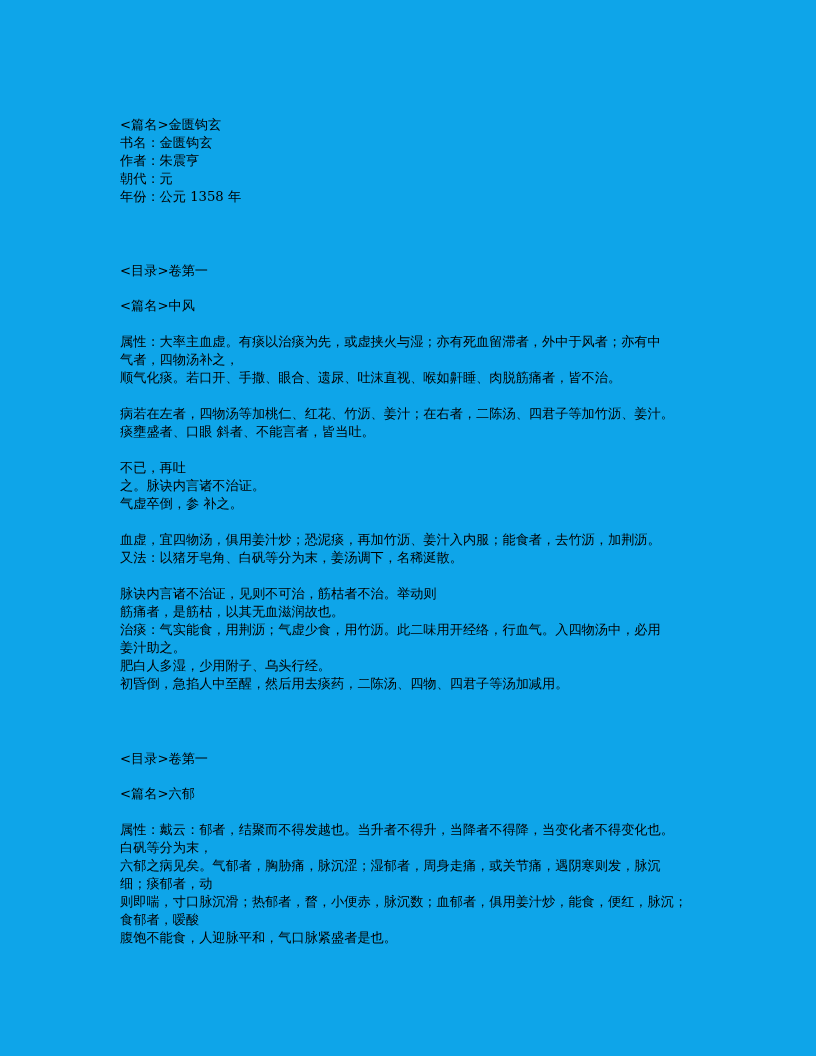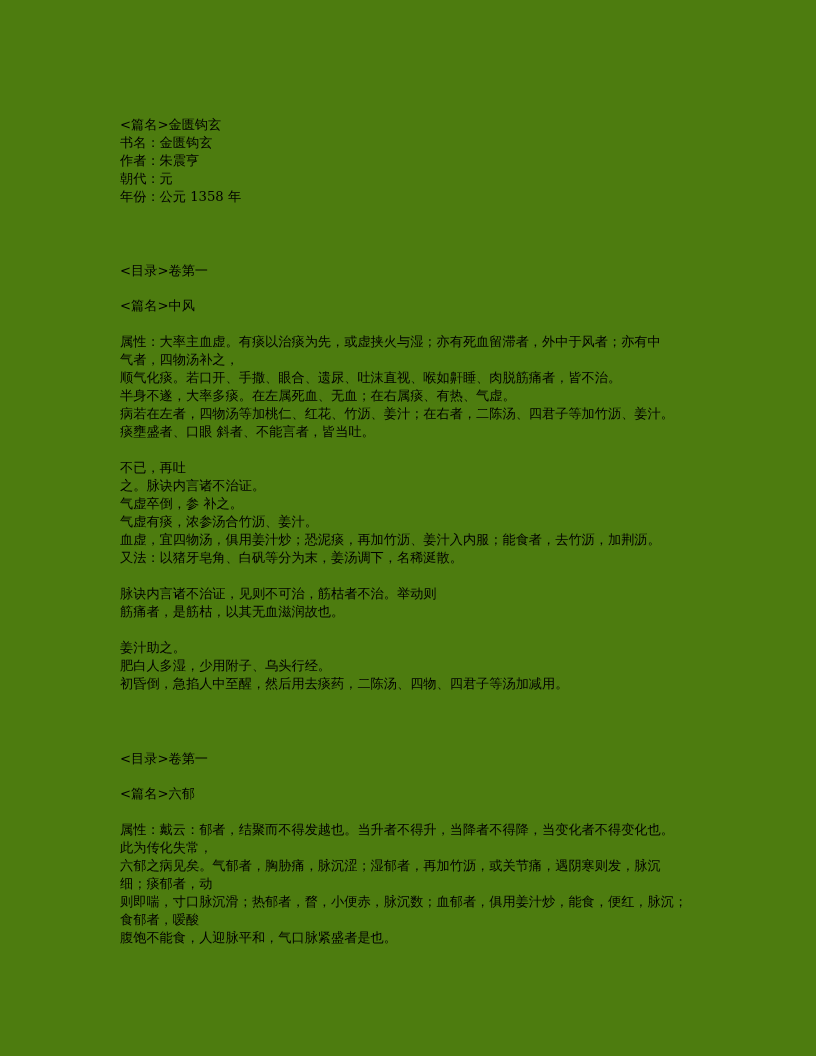--- a/index.html
+++ b/index.html
@@ -1,19 +1,19 @@
 <!DOCTYPE html>
 <html><head>
 <meta charset="utf-8">
 <style>
   html, body { margin: 0; padding: 0; background: #ffffff; }
   body { width: 816px; height: 1056px; position: relative; overflow: hidden; }
   .page {
     position: absolute; left: 0; top: 0; width: 816px; height: 1056px;
-    background: #4d7c0f; color: #000000;
+    background: #0ea5e9; color: #000000;
     font-family: "DejaVu Serif", "Liberation Serif", serif;
     font-size: 13.2px;
   }
   .line {
     position: absolute; left: 120px; white-space: nowrap;
     line-height: 18px; height: 18px;
   }
 </style>
 </head>
 <body>
@@ -25,38 +25,37 @@
   <div class="line" style="top:152px">作者：朱震亨</div>
   <div class="line" style="top:170px">朝代：元</div>
   <div class="line" style="top:188px">年份：公元 1358 年</div>
 
   <div class="line" style="top:262px">&lt;目录&gt;卷第一</div>
   <div class="line" style="top:297px">&lt;篇名&gt;中风</div>
 
   <div class="line" style="top:333px">属性：大率主血虚。有痰以治痰为先，或虚挟火与湿；亦有死血留滞者，外中于风者；亦有中</div>
   <div class="line" style="top:351px">气者，四物汤补之，</div>
   <div class="line" style="top:369px">顺气化痰。若口开、手撒、眼合、遗尿、吐沫直视、喉如鼾睡、肉脱筋痛者，皆不治。</div>
-  <div class="line" style="top:387px">半身不遂，大率多痰。在左属死血、无血；在右属痰、有热、气虚。</div>
   <div class="line" style="top:405px">病若在左者，四物汤等加桃仁、红花、竹沥、姜汁；在右者，二陈汤、四君子等加竹沥、姜汁。</div>
   <div class="line" style="top:423px">痰壅盛者、口眼  斜者、不能言者，皆当吐。</div>
   <div class="line" style="top:459px">不已，再吐</div>
   <div class="line" style="top:477px">之。脉诀内言诸不治证。</div>
   <div class="line" style="top:495px">气虚卒倒，参  补之。</div>
-  <div class="line" style="top:513px">气虚有痰，浓参汤合竹沥、姜汁。</div>
   <div class="line" style="top:531px">血虚，宜四物汤，俱用姜汁炒；恐泥痰，再加竹沥、姜汁入内服；能食者，去竹沥，加荆沥。</div>
   <div class="line" style="top:549px">又法：以猪牙皂角、白矾等分为末，姜汤调下，名稀涎散。</div>
   <div class="line" style="top:603px">筋痛者，是筋枯，以其无血滋润故也。</div>
   <div class="line" style="top:585px">脉诀内言诸不治证，见则不可治，筋枯者不治。举动则</div>
+  <div class="line" style="top:621px">治痰：气实能食，用荆沥；气虚少食，用竹沥。此二味用开经络，行血气。入四物汤中，必用</div>
   <div class="line" style="top:639px">姜汁助之。</div>
   <div class="line" style="top:657px">肥白人多湿，少用附子、乌头行经。</div>
   <div class="line" style="top:675px">初昏倒，急掐人中至醒，然后用去痰药，二陈汤、四物、四君子等汤加减用。</div>
 
   <div class="line" style="top:750px">&lt;目录&gt;卷第一</div>
   <div class="line" style="top:785px">&lt;篇名&gt;六郁</div>
 
   <div class="line" style="top:821px">属性：戴云：郁者，结聚而不得发越也。当升者不得升，当降者不得降，当变化者不得变化也。</div>
-  <div class="line" style="top:839px">此为传化失常，</div>
-  <div class="line" style="top:857px">六郁之病见矣。气郁者，胸胁痛，脉沉涩；湿郁者，再加竹沥，或关节痛，遇阴寒则发，脉沉</div>
+  <div class="line" style="top:839px">白矾等分为末，</div>
+  <div class="line" style="top:857px">六郁之病见矣。气郁者，胸胁痛，脉沉涩；湿郁者，周身走痛，或关节痛，遇阴寒则发，脉沉</div>
   <div class="line" style="top:875px">细；痰郁者，动</div>
   <div class="line" style="top:893px">则即喘，寸口脉沉滑；热郁者，瞀，小便赤，脉沉数；血郁者，俱用姜汁炒，能食，便红，脉沉；</div>
   <div class="line" style="top:911px">食郁者，嗳酸</div>
   <div class="line" style="top:929px">腹饱不能食，人迎脉平和，气口脉紧盛者是也。</div>
 </div>
 
 </body></html>

